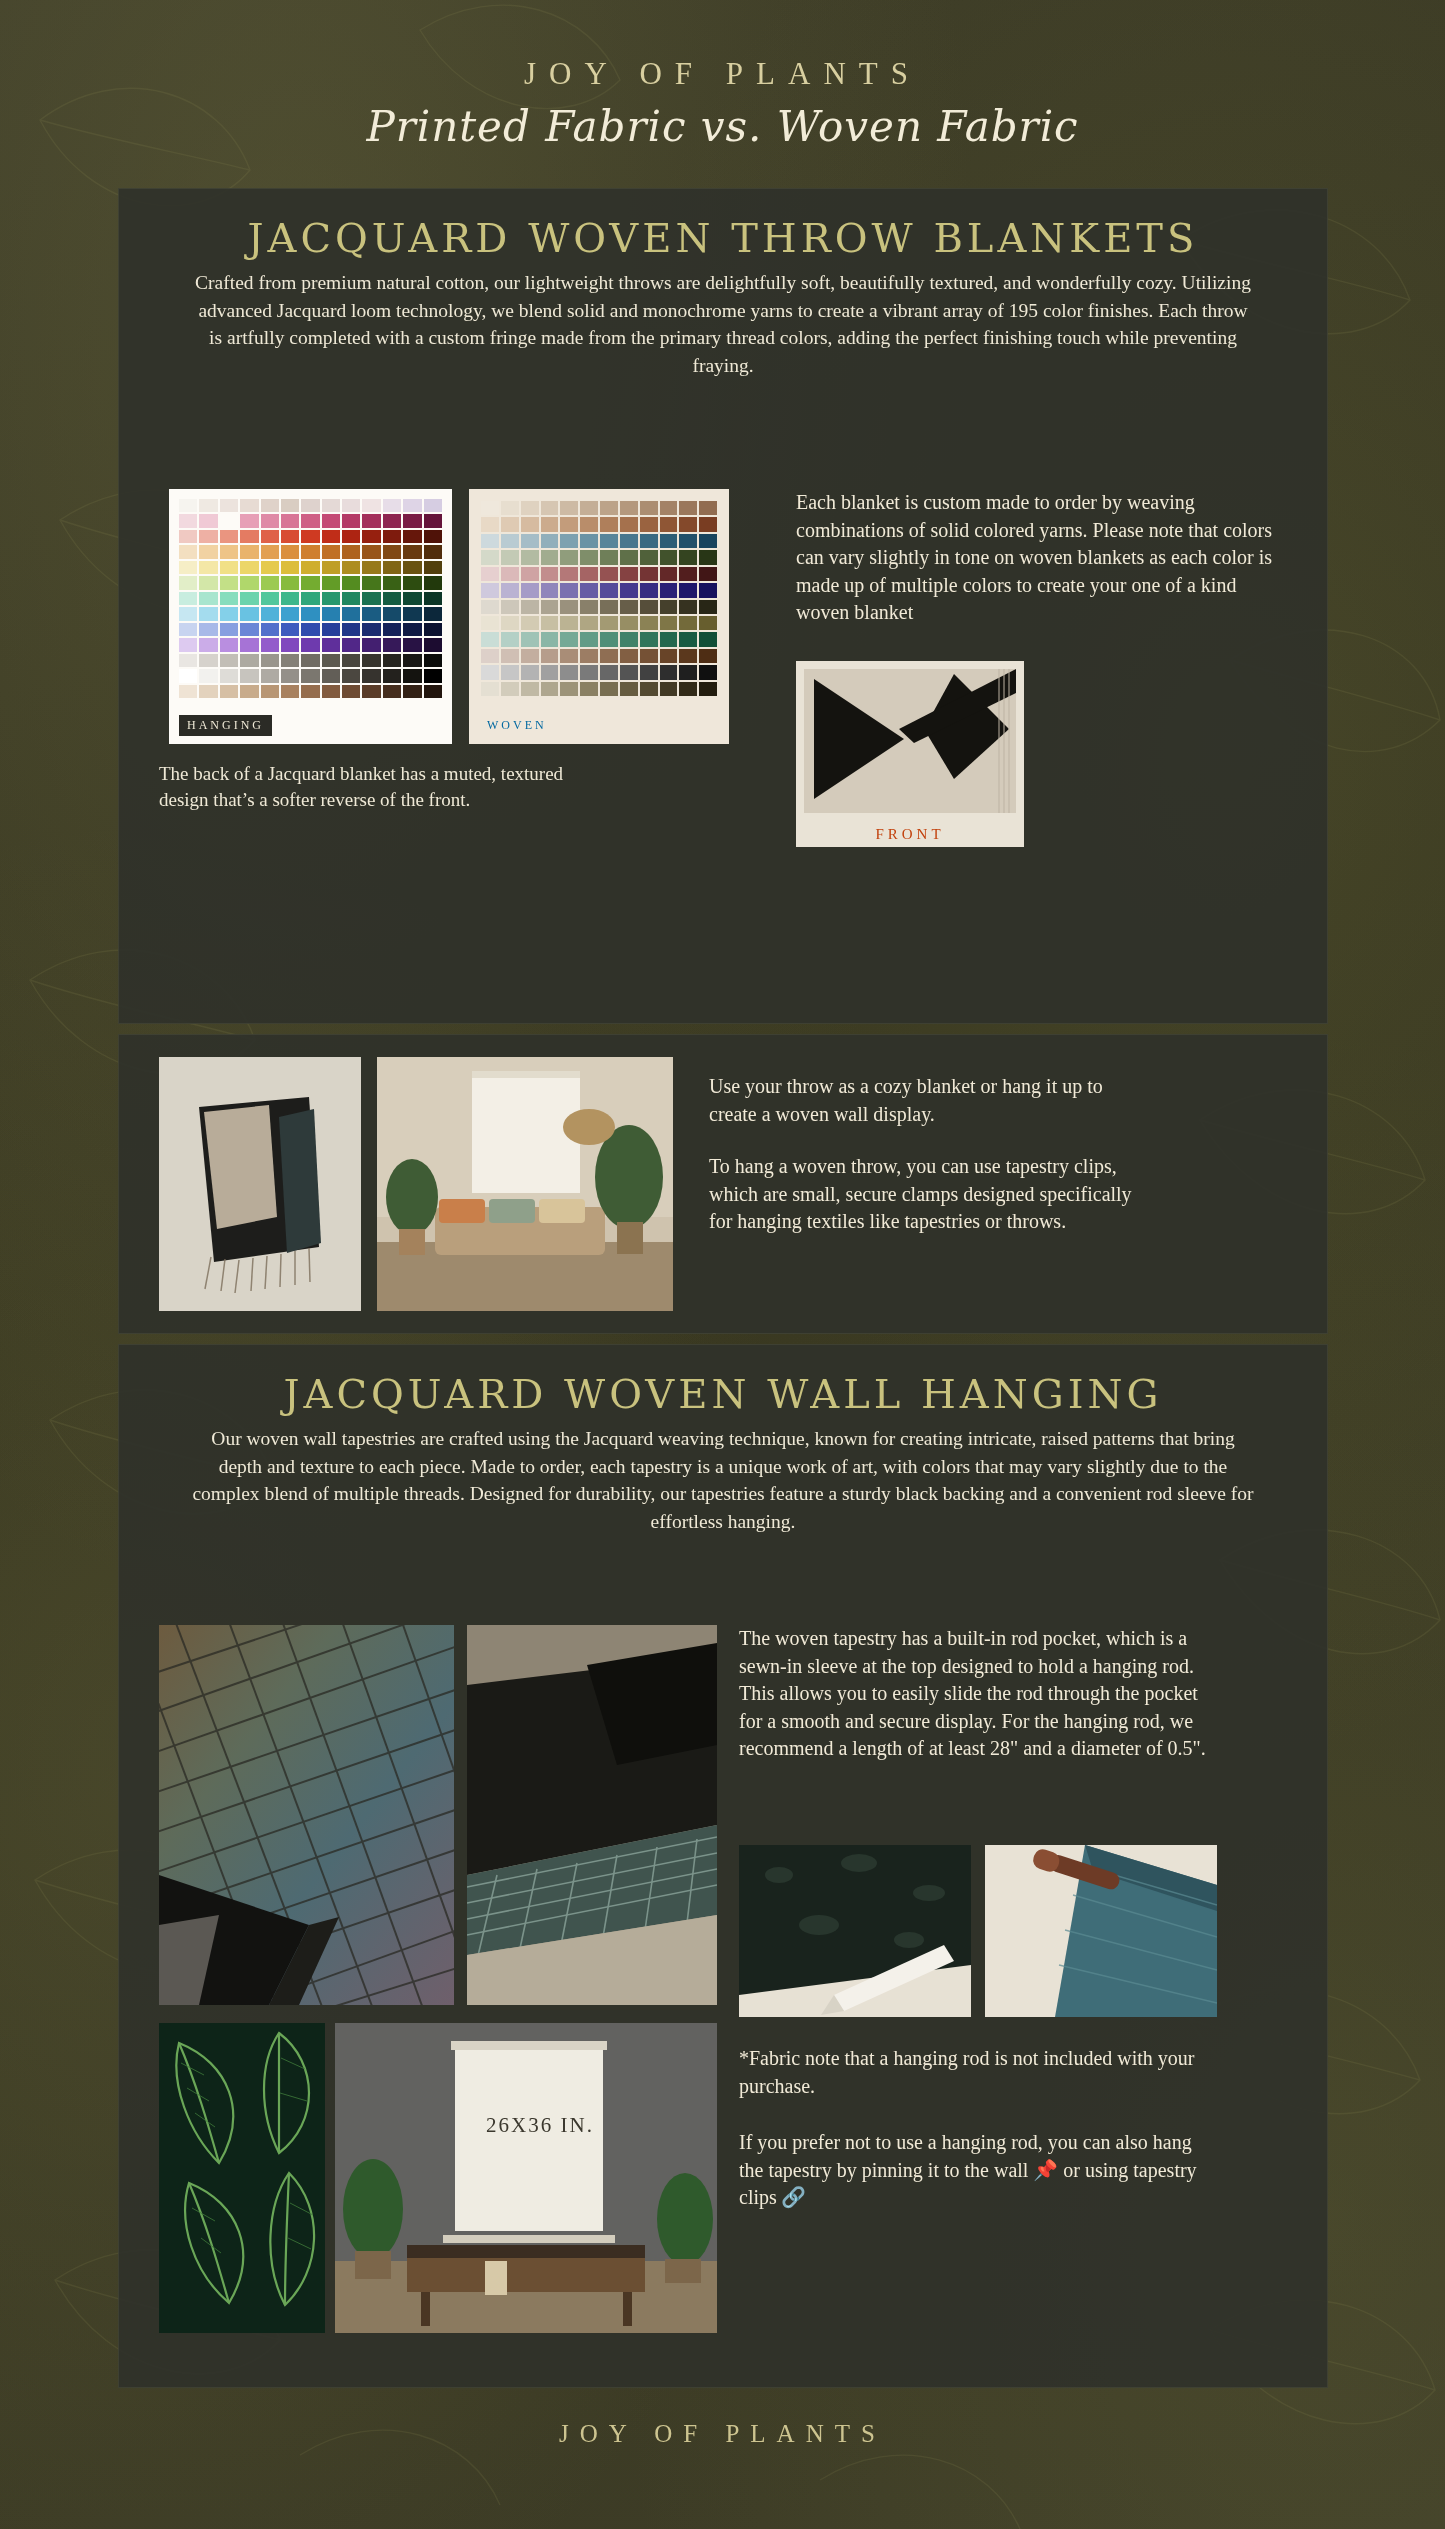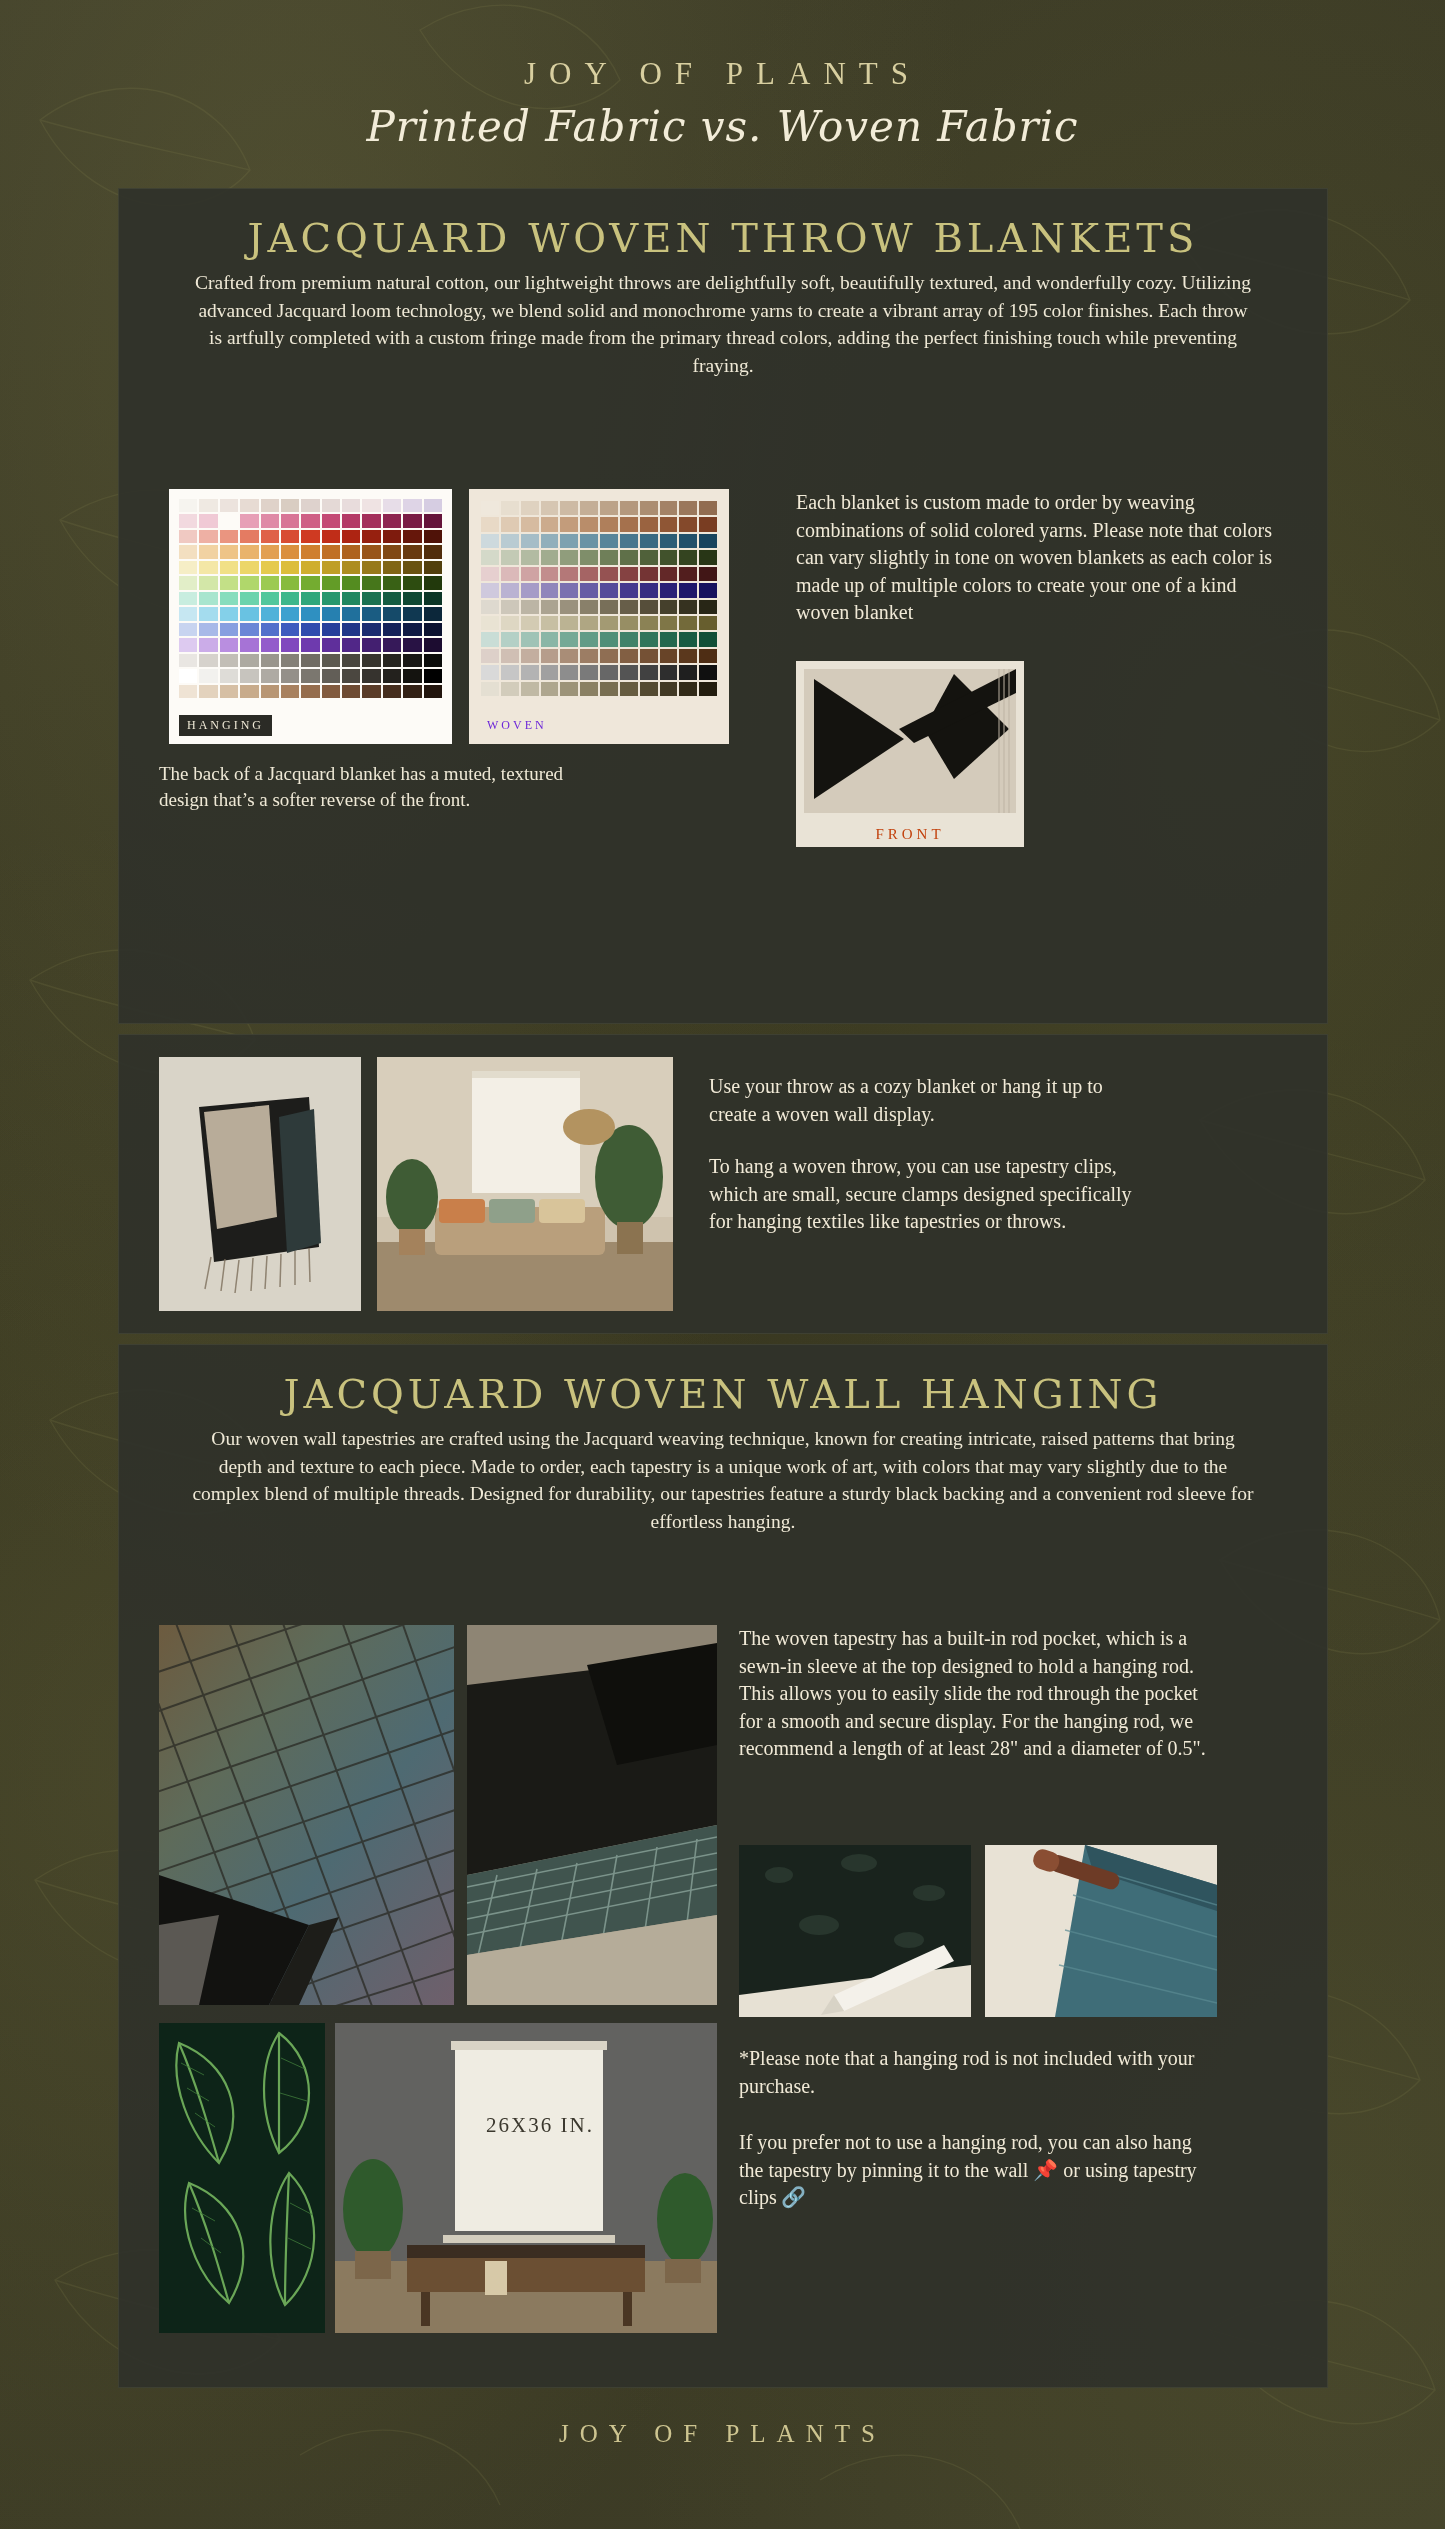--- a/index.html
+++ b/index.html
@@ -98,21 +98,21 @@
     font-size: 25px;
   }
 
   
   .board { background:#fdfbf7; position:absolute; }
   .board-label {
     position:absolute; bottom:8px; left:10px;
     background:#2b2b26; color:#efe9d6;
     font-size:12px; letter-spacing:3px; padding:3px 8px;
   }
-  .board-label.light { background:transparent; color:#6d28d9; }
+  .board-label.light { background:transparent; color:#0369a1; }
 
   .frame { background:#e9e3d6; position:absolute; }
   .frame .inner { position:absolute; left:8px; right:8px; top:8px; bottom:34px; overflow:hidden; }
   .frame .flabel {
     position:absolute; left:0; right:0; bottom:4px;
     text-align:center; color:#c2410c; font-size:15px; letter-spacing:4px;
   }
 </style>
 </head>
 <body>
@@ -747,18 +747,18 @@
           <ellipse cx="38" cy="186" rx="30" ry="50"></ellipse>
           <ellipse cx="350" cy="196" rx="28" ry="46"></ellipse>
         </g>
         <rect x="20" y="228" width="36" height="28" fill="#7c664a"></rect>
         <rect x="330" y="236" width="36" height="24" fill="#7c664a"></rect>
         <rect x="150" y="238" width="22" height="34" fill="#d7c9a8"></rect>
       </svg>
       <div style="position:absolute; left:125px; top:88px; width:160px; text-align:center; color:#3b382e; font-size:21px; letter-spacing:2px; line-height:1.35;">26X36 IN.</div>
     </div>
 
-    <div class="side-text" style="position:absolute; left:620px; top:700px; width:470px;">*Please note that a hanging rod is not included with your purchase.</div>
+    <div class="side-text" style="position:absolute; left:620px; top:700px; width:470px;">*Fabric note that a hanging rod is not included with your purchase.</div>
     <div class="side-text" style="position:absolute; left:620px; top:784px; width:470px;"> If you prefer not to use a hanging rod, you can also hang the tapestry by pinning it to the wall 📌 or using tapestry clips 🔗</div>
   </div>
 
   <div class="footer">JOY OF PLANTS</div>
 </div>
 
 </body></html>

